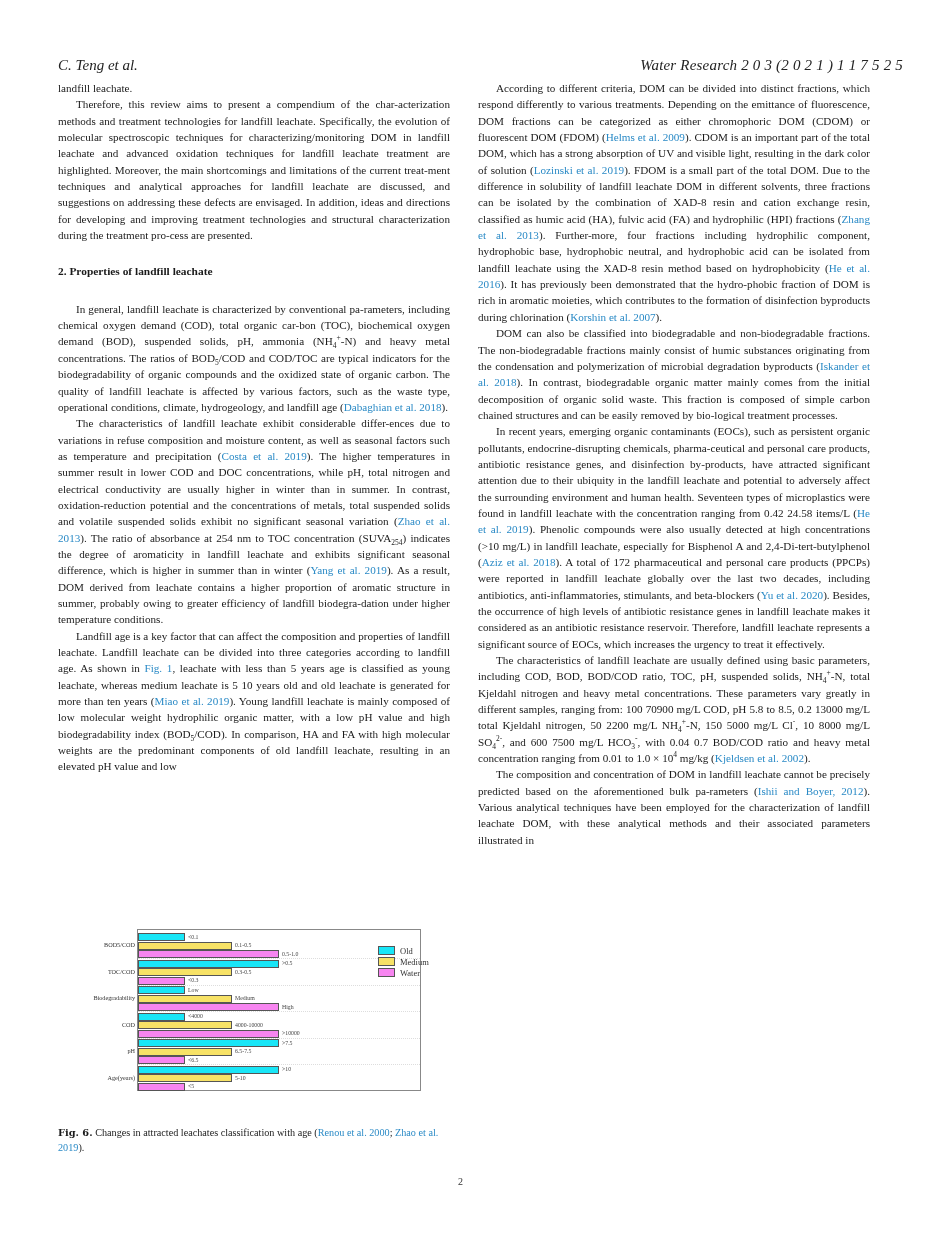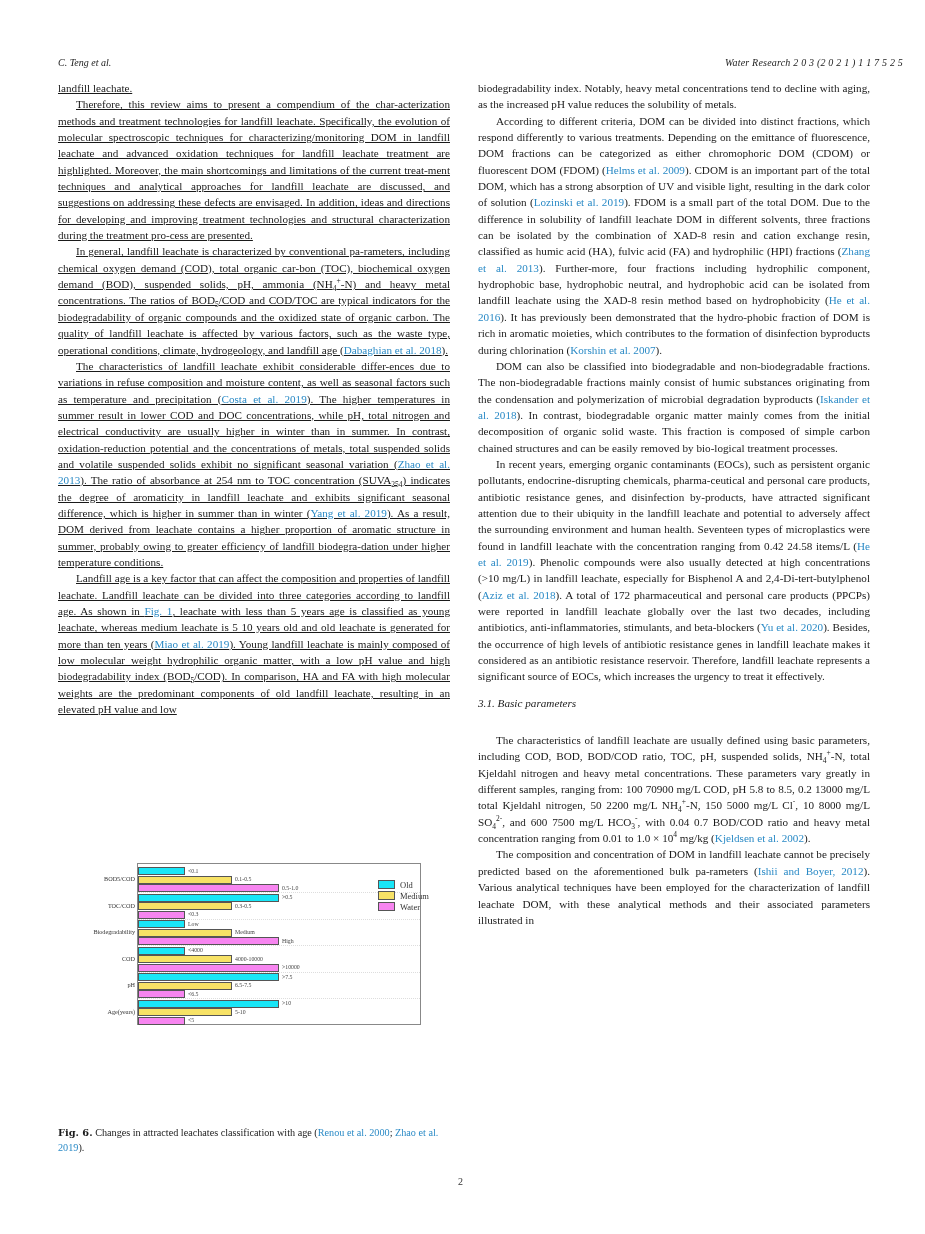--- a/index.html
+++ b/index.html
@@ -1,30 +1,30 @@
 <!DOCTYPE html>
 <html><head>
 <meta charset="utf-8">
 <style>
   * { box-sizing: border-box; margin: 0; padding: 0; }
   html, body { width: 925px; height: 1234px; background: #ffffff; }
   body { position: relative; font-family: "Liberation Serif", "DejaVu Serif", serif; color: #1a1a1a; overflow: hidden; }
-  .running-head { position: absolute; top: 57px; font-size: 10px; font-style: italic; color: #222; }
+  .running-head { position: absolute; top: 57px; font-size: 15px; font-style: italic; color: #222; }
   .rh-left { left: 58px; }
   .rh-right { right: 22px; letter-spacing: 0.2px; }
   .col { position: absolute; top: 80px; width: 392px; font-size: 11.15px; line-height: 16.35px; text-align: justify; hyphens: manual; }
-  .col-left { left: 58px; text-decoration: underline; }
+  .col-left { left: 58px; }
   .col-right { left: 478px; }
   p { margin: 0; }
   p.indent { text-indent: 18px; }
   a, .link { color: #2a8ac6; text-decoration: none; }
   .sec-title { font-weight: bold; font-size: 11.4px; margin: 20px 0 21px 0; text-align: left; }
   .subsec-title { font-style: italic; font-size: 11.2px; margin: 10px 0 21px 0; text-align: left; }
   sub, sup { font-size: 7.5px; line-height: 0; }
-  .figure { position: absolute; left: 80px; top: 863px; width: 380px; height: 162px; }
+  .figure { position: absolute; left: 80px; top: 929px; width: 380px; height: 162px; }
   .chart { position: absolute; left: 57px; top: 0; width: 284px; height: 162px; border: 1px solid #888; background: #fff; }
   .cat-label { position: absolute; font-size: 6.2px; color: #333; text-align: right; width: 70px; white-space: nowrap; }
   .bar { position: absolute; left: 0; height: 8px; border: 1px solid #555; }
   .bar-label { position: absolute; font-size: 5.8px; color: #444; white-space: nowrap; }
   .sep { position: absolute; left: 0; width: 100%; border-top: 1px dotted #ddd; }
   .legend { position: absolute; left: 240px; top: 15px; }
   .legend-item { display: flex; align-items: center; height: 11px; }
   .legend-swatch { width: 17px; height: 9px; border: 1px solid #555; margin-right: 5px; }
   .legend-label { font-size: 8.5px; color: #333; }
   .caption { position: absolute; left: 58px; top: 1125px; width: 395px; font-size: 10.2px; line-height: 15px; }
@@ -33,20 +33,21 @@
 </style>
 </head>
 <body>
 
 <div class="running-head rh-left">C. Teng et al.</div>
 <div class="running-head rh-right">Water Research 2 0 3  (2 0 2 1 ) 1 1 7 5 2 5</div>
 
 <div class="col col-left">
   <p>landfill leachate.</p>
   <p class="indent">Therefore, this review aims to present a compendium of the char-acterization methods and treatment technologies for landfill leachate. Specifically, the evolution of molecular spectroscopic techniques for characterizing/monitoring DOM in landfill leachate and advanced oxidation techniques for landfill leachate treatment are highlighted. Moreover, the main shortcomings and limitations of the current treat-ment techniques and analytical approaches for landfill leachate are discussed, and suggestions on addressing these defects are envisaged. In addition, ideas and directions for developing and improving treatment technologies and structural characterization during the treatment pro-cess are presented.</p>
+  <div class="sec-title">2.  Properties of landfill leachate</div>
   <p class="indent"><span>In general, landfill leachate is characterized by conventional pa-rameters, including chemical oxygen demand (COD), total organic car-bon (TOC), biochemical oxygen demand (BOD), suspended solids, pH, ammonia (NH</span><sub>4</sub><sup>+</sup><span>-N) and heavy metal concentrations. The ratios of BOD</span><sub>5</sub><span>/COD and COD/TOC are typical indicators for the biodegradability of organic compounds and the oxidized state of organic carbon. The quality of landfill leachate is affected by various factors, such as the waste type, operational conditions, climate, hydrogeology, and landfill age (</span><a class="link">Dabaghian et al. 2018</a><span>).</span></p>
   <p class="indent"><span>The characteristics of landfill leachate exhibit considerable differ-ences due to variations in refuse composition and moisture content, as well as seasonal factors such as temperature and precipitation (</span><a class="link">Costa et al. 2019</a><span>). The higher temperatures in summer result in lower COD and DOC concentrations, while pH, total nitrogen and electrical conductivity are usually higher in winter than in summer. In contrast, oxidation-reduction potential and the concentrations of metals, total suspended solids and volatile suspended solids exhibit no significant seasonal variation (</span><a class="link">Zhao et al. 2013</a><span>). The ratio of absorbance at 254 nm to TOC concentration (SUVA</span><sub>254</sub><span>) indicates the degree of aromaticity in landfill leachate and exhibits significant seasonal difference, which is higher in summer than in winter (</span><a class="link">Yang et al. 2019</a><span>). As a result, DOM derived from leachate contains a higher proportion of aromatic structure in summer, probably owing to greater efficiency of landfill biodegra-dation under higher temperature conditions.</span></p>
   <p class="indent"><span>Landfill age is a key factor that can affect the composition and properties of landfill leachate. Landfill leachate can be divided into three categories according to landfill age. As shown in </span><a class="link">Fig. 1</a><span>, leachate with less than 5 years age is classified as young leachate, whereas medium leachate is 5  10 years old and old leachate is generated for more than ten years (</span><a class="link">Miao et al. 2019</a><span>). Young landfill leachate is mainly composed of low molecular weight hydrophilic organic matter, with a low pH value and high biodegradability index (BOD</span><sub>5</sub><span>/COD). In comparison, HA and FA with high molecular weights are the predominant components of old landfill leachate, resulting in an elevated pH value and low</span></p>
 </div>
 
 <div class="figure">
   <div id="chart" class="chart">
       <div class="bar" style="top: 3px; width: 47px; background: rgb(25, 230, 247);"></div>
       <div class="bar-label" style="top: 3.5px; left: 50px;">&lt;0.1</div>
       <div class="bar" style="top: 11.5px; width: 94px; background: rgb(247, 226, 102);"></div>
@@ -108,22 +109,20 @@
       <div class="cat-label" style="left: -15px; top: 38.5px;">TOC/COD</div>
       <div class="cat-label" style="left: -15px; top: 65px;">Biodegradability</div>
       <div class="cat-label" style="left: -15px; top: 91.5px;">COD</div>
       <div class="cat-label" style="left: -15px; top: 118px;">pH</div>
       <div class="cat-label" style="left: -15px; top: 144.5px;">Age(years)</div>
     </div>
 </div>
 <div class="caption"><b>Fig. 6.</b><span> Changes in attracted leachates classification with age (</span><a class="link">Renou et al. 2000</a><span>; </span><a class="link">Zhao et al. 2019</a><span>).</span></div>
 
 <div class="col col-right">
-  <p>biodegradability index. Notably, heavy metal concentrations tend to decline with aging, as the increased pH value reduces the solubility of metals.</p>
   <p class="indent"><span>According to different criteria, DOM can be divided into distinct fractions, which respond differently to various treatments. Depending on the emittance of fluorescence, DOM fractions can be categorized as either chromophoric DOM (CDOM) or fluorescent DOM (FDOM) (</span><a class="link">Helms et al. 2009</a><span>). CDOM is an important part of the total DOM, which has a strong absorption of UV and visible light, resulting in the dark color of solution (</span><a class="link">Lozinski et al. 2019</a><span>). FDOM is a small part of the total DOM. Due to the difference in solubility of landfill leachate DOM in different solvents, three fractions can be isolated by the combination of XAD-8 resin and cation exchange resin, classified as humic acid (HA), fulvic acid (FA) and hydrophilic (HPI) fractions (</span><a class="link">Zhang et al. 2013</a><span>). Further-more, four fractions including hydrophilic component, hydrophobic base, hydrophobic neutral, and hydrophobic acid can be isolated from landfill leachate using the XAD-8 resin method based on hydrophobicity (</span><a class="link">He et al. 2016</a><span>). It has previously been demonstrated that the hydro-phobic fraction of DOM is rich in aromatic moieties, which contributes to the formation of disinfection byproducts during chlorination (</span><a class="link">Korshin et al. 2007</a><span>).</span></p>
   <p class="indent"><span>DOM can also be classified into biodegradable and non-biodegradable fractions. The non-biodegradable fractions mainly consist of humic substances originating from the condensation and polymerization of microbial degradation byproducts (</span><a class="link">Iskander et al. 2018</a><span>). In contrast, biodegradable organic matter mainly comes from the initial decomposition of organic solid waste. This fraction is composed of simple carbon chained structures and can be easily removed by bio-logical treatment processes.</span></p>
   <p class="indent"><span>In recent years, emerging organic contaminants (EOCs), such as persistent organic pollutants, endocrine-disrupting chemicals, pharma-ceutical and personal care products, antibiotic resistance genes, and disinfection by-products, have attracted significant attention due to their ubiquity in the landfill leachate and potential to adversely affect the surrounding environment and human health. Seventeen types of microplastics were found in landfill leachate with the concentration ranging from 0.42  24.58 items/L (</span><a class="link">He et al. 2019</a><span>). Phenolic compounds were also usually detected at high concentrations (&gt;10 mg/L) in landfill leachate, especially for Bisphenol A and 2,4-Di-tert-butylphenol (</span><a class="link">Aziz et al. 2018</a><span>). A total of 172 pharmaceutical and personal care products (PPCPs) were reported in landfill leachate globally over the last two decades, including antibiotics, anti-inflammatories, stimulants, and beta-blockers (</span><a class="link">Yu et al. 2020</a><span>). Besides, the occurrence of high levels of antibiotic resistance genes in landfill leachate makes it considered as an antibiotic resistance reservoir. Therefore, landfill leachate represents a significant source of EOCs, which increases the urgency to treat it effectively.</span></p>
-  <div class="subsec-title">3.1.  Basic parameters</div>
   <p class="indent"><span>The characteristics of landfill leachate are usually defined using basic parameters, including COD, BOD, BOD/COD ratio, TOC, pH, suspended solids, NH</span><sub>4</sub><sup>+</sup><span>-N, total Kjeldahl nitrogen and heavy metal concentrations. These parameters vary greatly in different samples, ranging from: 100  70900 mg/L COD, pH 5.8 to 8.5, 0.2  13000 mg/L total Kjeldahl nitrogen, 50  2200 mg/L NH</span><sub>4</sub><sup>+</sup><span>-N, 150  5000 mg/L Cl</span><sup>-</sup><span>, 10  8000 mg/L SO</span><sub>4</sub><sup>2-</sup><span>, and 600  7500 mg/L HCO</span><sub>3</sub><sup>-</sup><span>, with 0.04  0.7 BOD/COD ratio and heavy metal concentration ranging from 0.01 to 1.0 × 10</span><sup>4</sup><span> mg/kg (</span><a class="link">Kjeldsen et al. 2002</a><span>).</span></p>
   <p class="indent"><span>The composition and concentration of DOM in landfill leachate cannot be precisely predicted based on the aforementioned bulk pa-rameters (</span><a class="link">Ishii and Boyer, 2012</a><span>). Various analytical techniques have been employed for the characterization of landfill leachate DOM, with these analytical methods and their associated parameters illustrated in</span></p>
 </div>
 
 <div class="page-num">2</div>
 
 </body></html>

